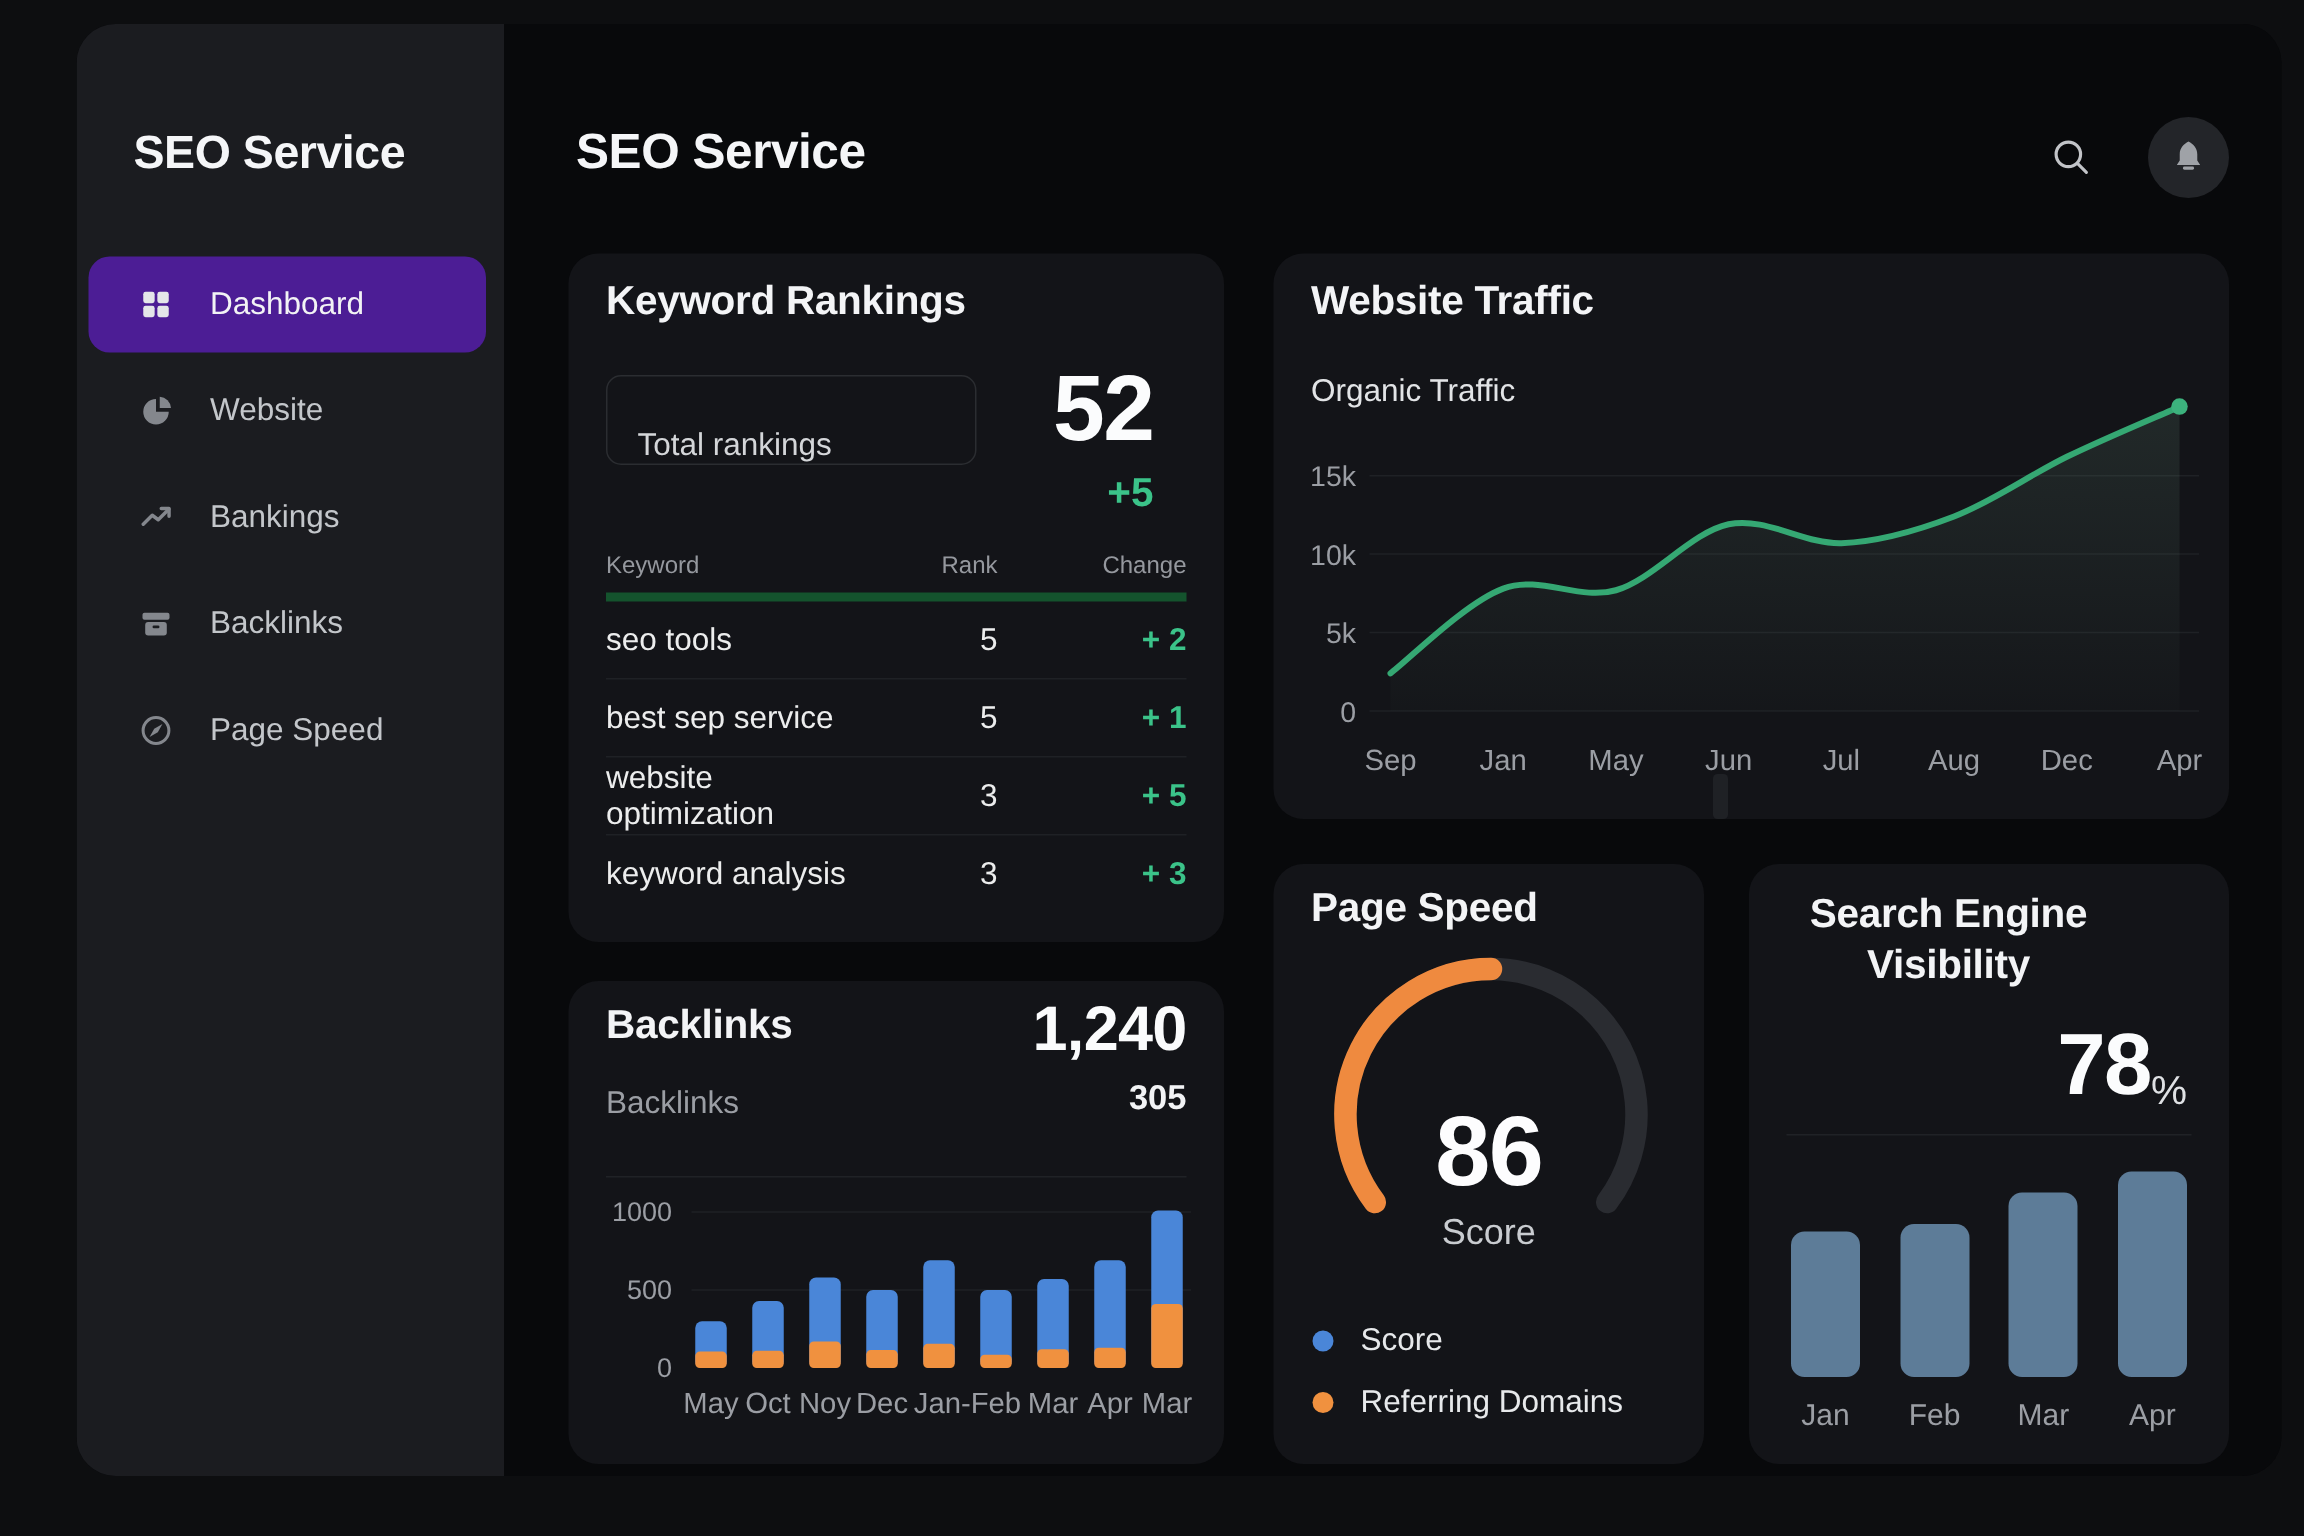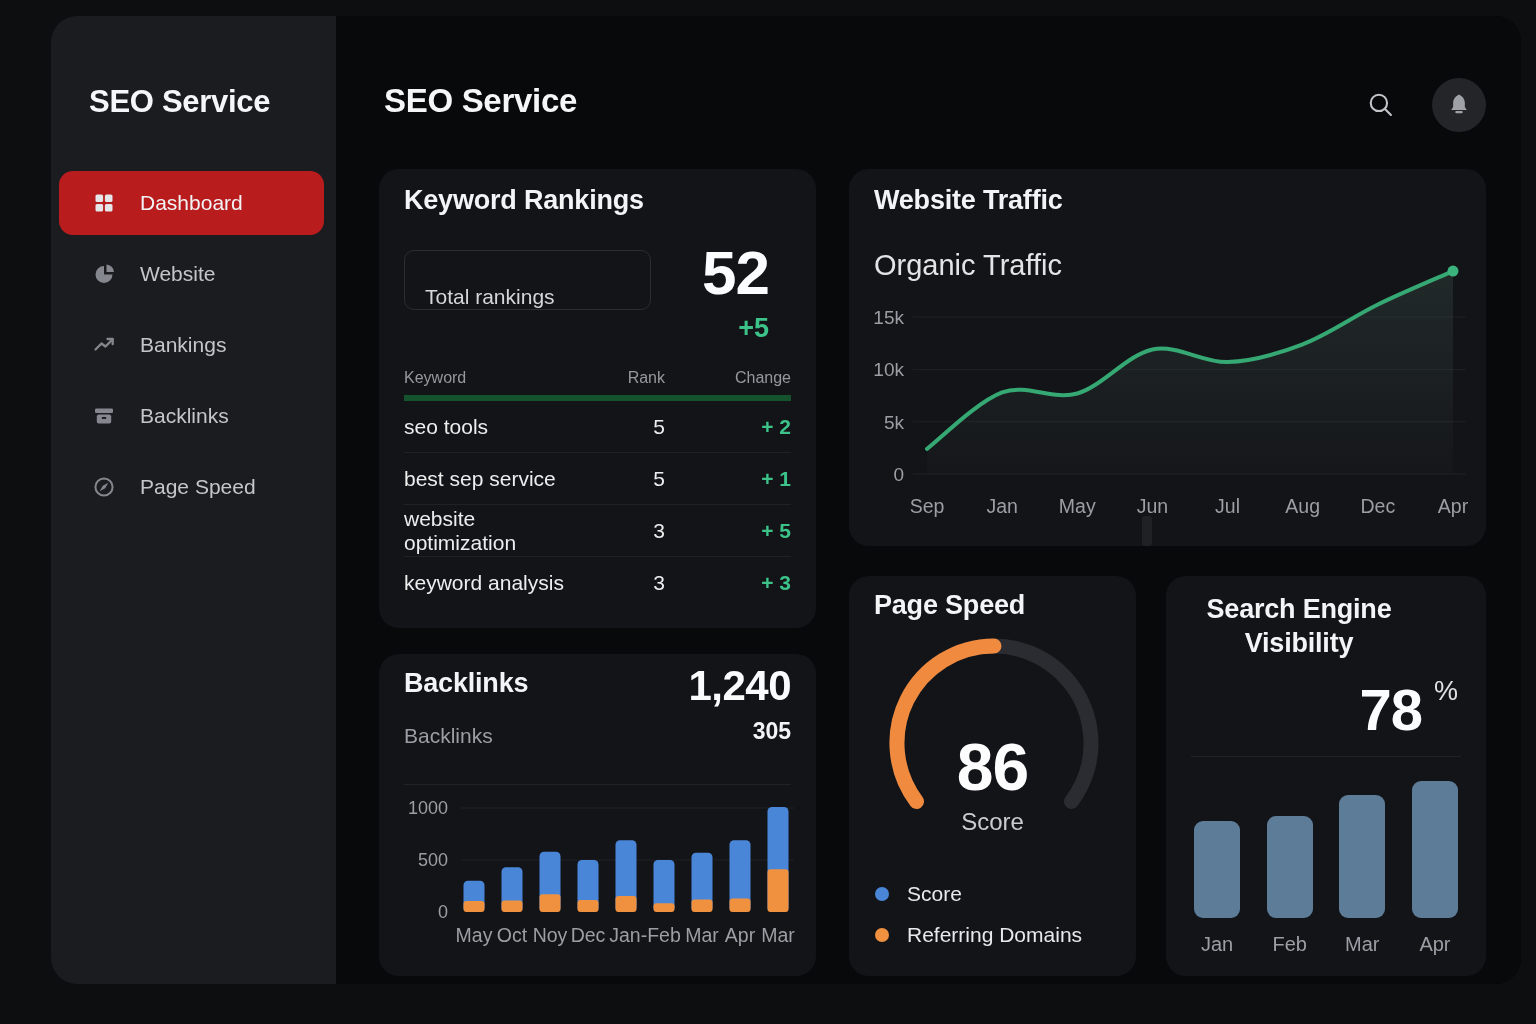--- a/index.html
+++ b/index.html
@@ -9,21 +9,21 @@
   .app { position:absolute; left:35px; top:16px; width:1470px; height:968px;
          border-radius:26px; background:#08090b; overflow:hidden; display:flex;margin-left:16px; }
 
   
   .sidebar { width:285px; flex:0 0 285px; background:#1b1c20; position:relative; }
   .sidebar-title { position:absolute; left:38px; top:68px; font-size:31px; font-weight:700;
                    letter-spacing:-0.3px; color:#f5f6f8; }
   .nav { position:absolute; top:155px; left:8px; right:12px; display:flex; flex-direction:column; gap:7px; }
   .nav-item { height:64px; border-radius:14px; display:flex; align-items:center;
               padding-left:33px; gap:24px; color:#c3c6ca; font-size:21px; cursor:pointer; }
-  .nav-item.active { background:#b91c1c; color:#f2f3f5;text-align:right; }
+  .nav-item.active { background:#4c1d95; color:#f2f3f5;text-align:right; }
   .nav-item .icn { width:24px; height:24px; flex:0 0 24px; }
 
   
   .main { position:relative; flex:1; background:#08090b; }
   .header-title { position:absolute; left:48px; top:66px; font-size:33px; font-weight:700;
                   letter-spacing:-0.3px; color:#f5f6f8; }
   .search-btn { position:absolute; left:1021px; top:65px; width:48px; height:48px;
                 display:flex; align-items:center; justify-content:center; cursor:pointer; }
   .bell-btn { position:absolute; left:1096px; top:62px; width:54px; height:54px; border-radius:50%;
               background:#232529; display:flex; align-items:center; justify-content:center; cursor:pointer; }
@@ -43,21 +43,21 @@
   .kr-table { position:absolute; left:25px; right:25px; top:192px; }
   .kr-head, .kr-row { display:grid; grid-template-columns:1fr 90px 120px; align-items:center; }
   .kr-head { height:40px; font-size:16px; color:#95989e; border-bottom:6px solid #14532d; }
   .kr-row { height:52px; font-size:21px; color:#eceded; border-bottom:1px solid #1f2125; }
   .kr-row:last-child { border-bottom:none; }
   .col-rank { text-align:right; padding-right:6px; }
   .col-change { text-align:right; color:#3bc389; font-weight:600; }
 
   
   #card-wt { left:513px; top:153px; width:637px; height:377px; }
-  .wt-sub { position:absolute; left:25px; top:80px; font-size:29px; color:#e2e4e6; }
+  .wt-sub { position:absolute; left:25px; top:80px; font-size:21px; color:#e2e4e6; }
   .wt-notch { position:absolute; left:293px; top:347px; width:10px; height:30px; background:#1f2125; border-radius:3px; }
   svg text { font-family:"Liberation Sans", sans-serif; }
 
   
   #card-bl { left:43px; top:638px; width:437px; height:322px; }
   .bl-total { position:absolute; right:25px; top:8px; font-size:42px; font-weight:700; letter-spacing:-0.5px; color:#fafbfc; }
   .bl-sub-label { position:absolute; left:25px; top:70px; font-size:21px; color:#9b9ea4; }
   .bl-sub-value { position:absolute; right:25px; top:64px; font-size:23px; font-weight:700; color:#f2f3f5; }
   .bl-divider { position:absolute; left:25px; right:25px; top:130px; height:1px; background:#202226; }
 
@@ -66,21 +66,21 @@
   .gauge-value { position:absolute; left:0; right:0; top:153px; text-align:center;
                  font-size:66px; font-weight:700; letter-spacing:-1px; color:#fdfdfe; }
   .gauge-label { position:absolute; left:0; right:0; top:232px; text-align:center; font-size:24px; color:#c9ccd0; }
   .legend-row { position:absolute; left:26px; height:26px; display:flex; align-items:center; gap:18px;
                 font-size:21px; color:#e7e9eb; }
   .legend-dot { width:14px; height:14px; border-radius:50%; }
 
   
   #card-sev { left:830px; top:560px; width:320px; height:400px; }
   #card-sev .card-title { width:210px; line-height:34px; top:16px; left:28px;text-align:center; }
-  .sev-value-wrap { position:absolute; right:28px; top:100px; display:flex; align-items:flex-start; gap:12px; }
+  .sev-value-wrap { position:absolute; right:28px; top:100px; display:flex; align-items:flex-end; gap:0; }
   .sev-value { font-size:58px; font-weight:700; letter-spacing:-1px; color:#fbfcfd; }
   .sev-unit { font-size:27px; color:#dfe1e4; }
   .sev-divider { position:absolute; left:25px; right:25px; top:180px; height:1px; background:#202226; }
   .sev-bars { position:absolute; left:28px; right:28px; bottom:58px; height:160px;
               display:flex; justify-content:space-between; align-items:flex-end; }
   .sev-bar { width:46px; border-radius:9px; background:#5d7c98; }
   .sev-labels { position:absolute; left:28px; right:28px; bottom:20px; display:flex; justify-content:space-between; }
   .sev-labels span { width:46px; text-align:center; font-size:20px; color:#9b9ea4; }
 </style>
 </head>

